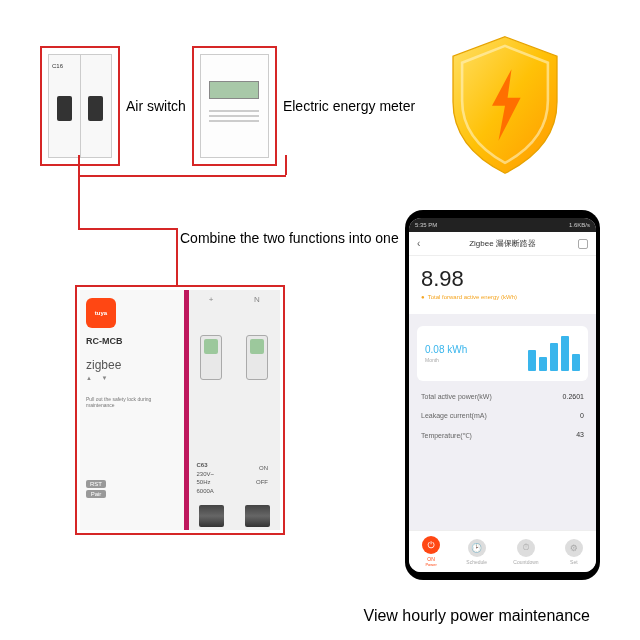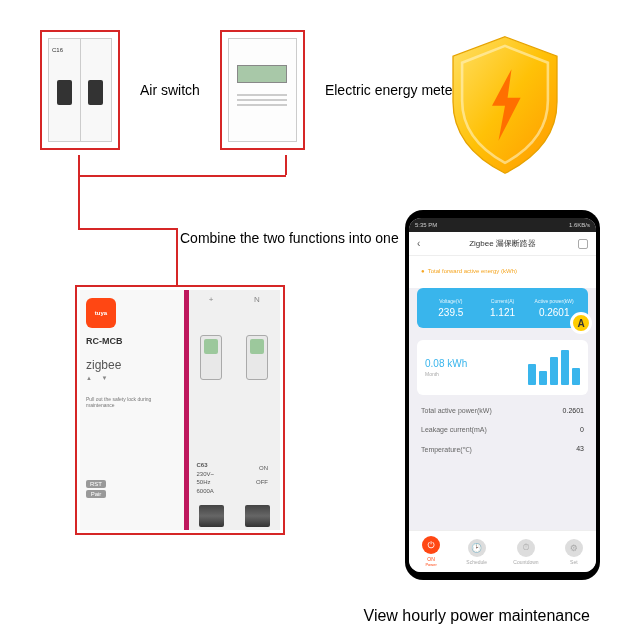--- a/index.html
+++ b/index.html
@@ -8,25 +8,25 @@
       height: 640px;
       background: #fff;
       font-family: Arial, sans-serif;
       position: relative;
       overflow: hidden;
     }
     
     
     .top-devices {
       position: absolute;
-      top: 30px;
+      top: 46px;
       left: 40px;
       display: flex;
       align-items: center;
-      gap: 20px;
+      gap: 6px;
     }
     .device-box {
       border: 2px solid #d62626;
       padding: 6px;
       display: flex;
       align-items: center;
       justify-content: center;
     }
     .air-switch-box {
       width: 80px;
@@ -552,36 +552,22 @@
     <div class="status-bar">
       <span>5:35 PM</span>
       <span>1.6KB/s</span>
     </div>
     <div class="app-header">
       <span class="back">‹</span>
       <span>Zigbee 漏保断路器</span>
       <span class="edit"></span>
     </div>
     <div class="main-reading">
+      <div class="main-num">8.98</div>
       <div class="main-sub">Total forward active energy (kWh)</div>
-    </div>
-    <div class="stats-card">
-      <div class="stat-col">
-        <div class="stat-label">Voltage(V)</div>
-        <div class="stat-val">239.5</div>
-      </div>
-      <div class="stat-col">
-        <div class="stat-label">Current(A)</div>
-        <div class="stat-val">1.121</div>
-      </div>
-      <div class="stat-col">
-        <div class="stat-label">Active power(kW)</div>
-        <div class="stat-val">0.2601</div>
-      </div>
-      <div class="a-badge">A</div>
     </div>
     <div class="chart-card">
       <div>
         <div class="chart-val">0.08 kWh</div>
         <div style="font-size:5px;color:#aaa;margin-top:2px">Month</div>
       </div>
       <div class="chart-bars">
         <div class="chart-bar" style="height:60%"></div>
         <div class="chart-bar" style="height:40%"></div>
         <div class="chart-bar" style="height:80%"></div>

